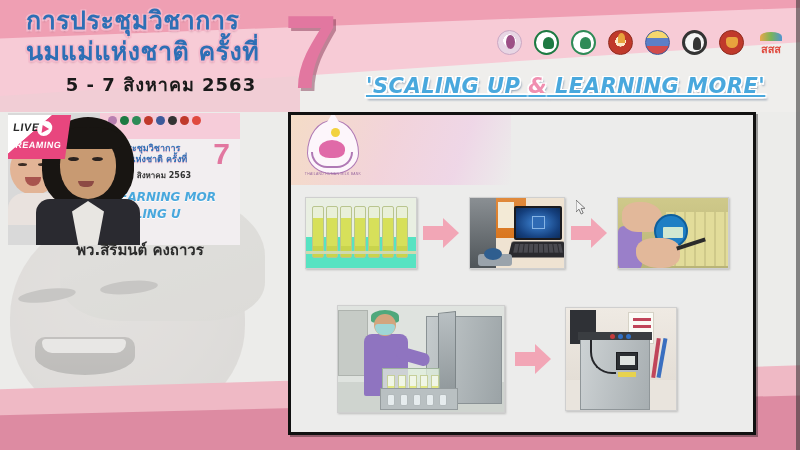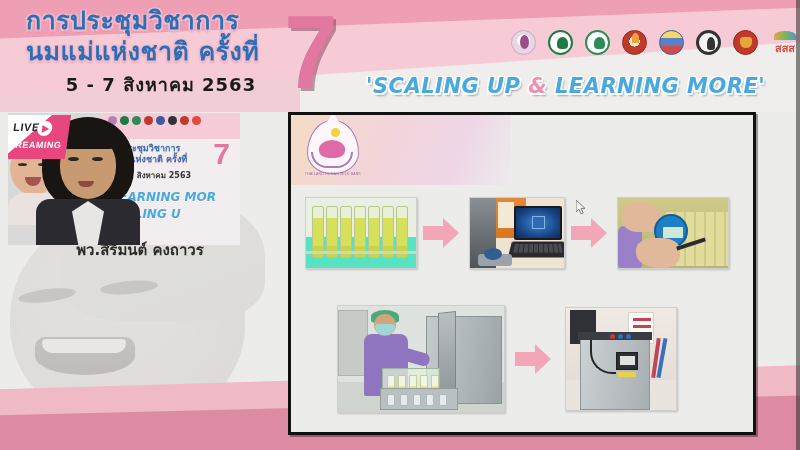--- a/index.html
+++ b/index.html
@@ -94,21 +94,21 @@
 
   .big-seven {
     position:absolute; left:282px; top:2px;
     font-family:"Liberation Sans", sans-serif;
     font-size:104px; line-height:100px; font-weight:bold;
     color:#e277a0;
     text-shadow:3px 3px 0 rgba(120,40,70,.45);
     transform:scaleX(.92);
   }
 
-  .logo-row { position:absolute; right:0; top:30px; display:flex; gap:12px; }
+  .logo-row { position:absolute; right:14px; top:30px; display:flex; gap:12px; align-items:center; }
   .logo { width:25px; height:25px; border-radius:50%; position:relative; flex:0 0 auto; }
   .logo.l1 { background:radial-gradient(circle at 50% 42%, #fff 0 35%, #e8d6e4 36% 100%); border:1px solid #caa8c4; }
   .logo.l1:after { content:""; position:absolute; left:8px; top:4px; width:9px; height:14px; border-radius:50%; background:#9c4f86; }
   .logo.l2 { background:#fff; border:2px solid #1d7a42; }
   .logo.l2:after { content:""; position:absolute; left:7px; top:5px; width:11px; height:12px; background:#1d7a42; border-radius:50% 50% 4px 4px; }
   .logo.l3 { background:#fff; border:2px solid #2e8b57; }
   .logo.l3:after { content:""; position:absolute; left:7px; top:5px; width:11px; height:12px; background:#2e8b57; border-radius:50% 50% 4px 4px; }
   .logo.l4 { background:radial-gradient(circle at 50% 45%, #fde9c8 0 30%, #c0392b 31% 100%); border:1px solid #8e2a1e; }
   .logo.l4:after { content:""; position:absolute; left:9px; top:2px; width:7px; height:10px; background:#e8a33d; border-radius:50% 50% 0 0; }
   .logo.l5 { background:linear-gradient(#f5d76e 0 30%, #5b7fc7 31% 65%, #d14b4b 66% 100%); border:1px solid #3d5a9a; }
@@ -133,20 +133,21 @@
   .tagline {
     position:absolute; left:366px; top:74px;
     font-family:"DejaVu Sans", sans-serif;
     font-size:21px; font-weight:bold; font-style:italic;
     color:#49a8dd; letter-spacing:.5px;
     text-shadow:
       -1.5px -1.5px 0 #fff, 1.5px -1.5px 0 #fff,
       -1.5px 1.5px 0 #fff, 1.5px 1.5px 0 #fff,
       2px 3px 2px rgba(40,70,110,.45);
     white-space:nowrap;
+    text-decoration:underline;
   }
   .tagline .amp { color:#f08fb0; }
 
   
   .video-panel {
     position:absolute; left:8px; top:113px; width:232px; height:132px;
     overflow:hidden; background:#d9d9d9;
   }
   .vp-poster { position:absolute; left:92px; top:0; width:140px; height:132px; background:#f2eef0; overflow:hidden; }
   .vp-poster .p-band { position:absolute; left:0; top:0; width:140px; height:26px; background:#f6ccd9; }

